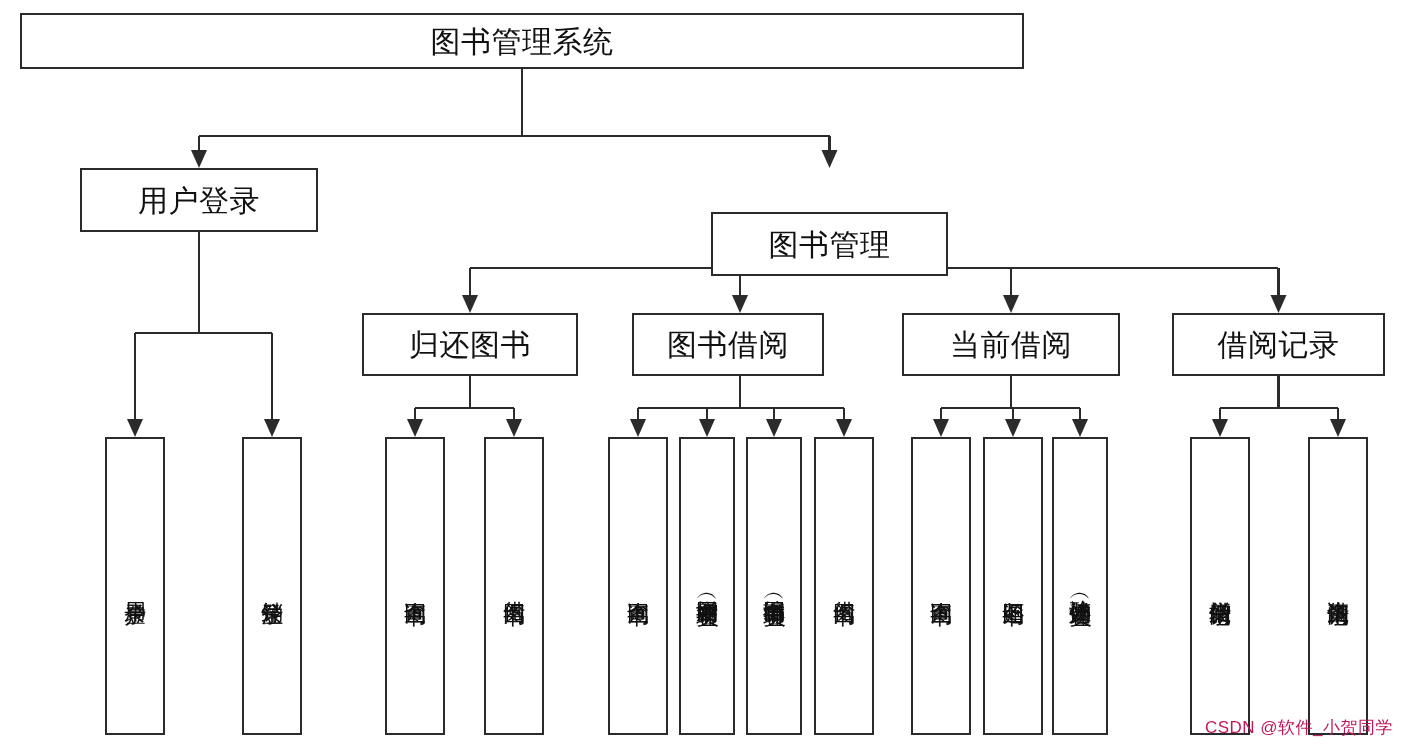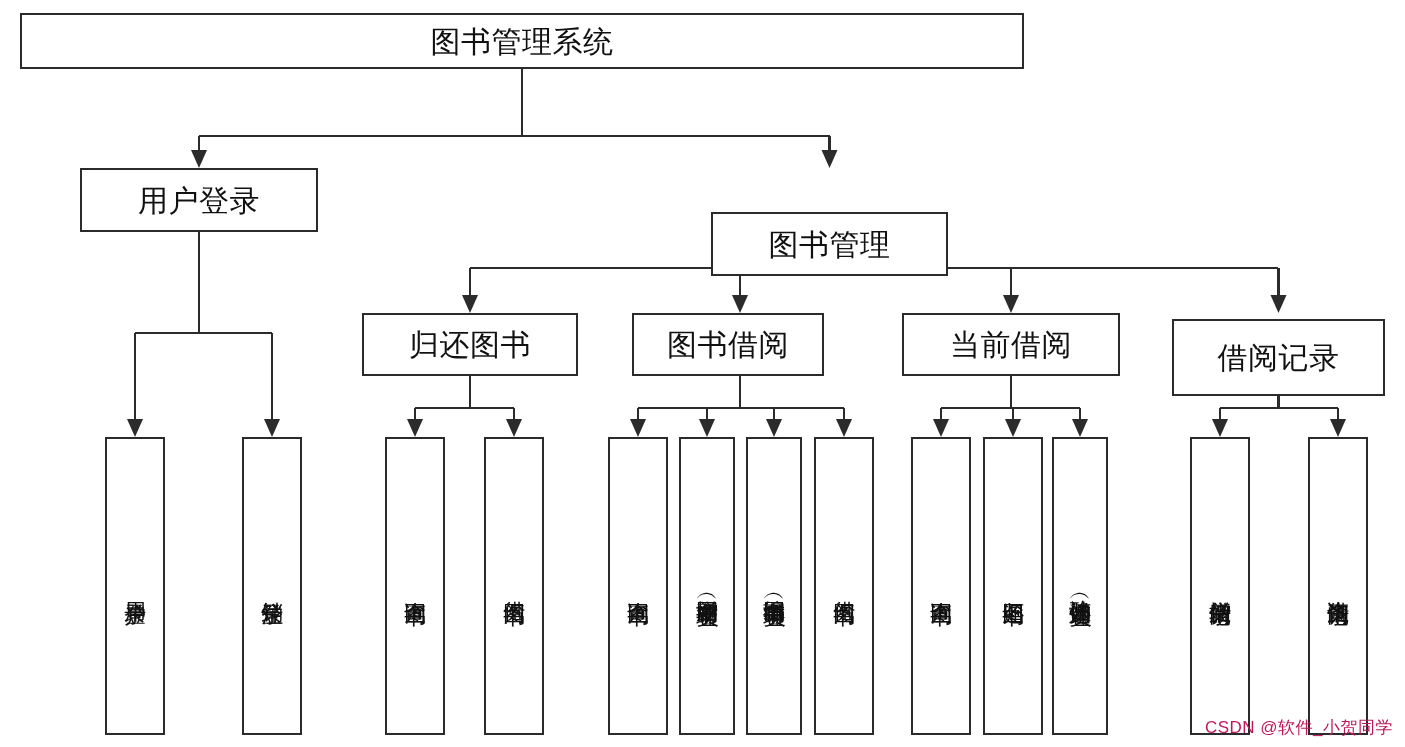--- a/index.html
+++ b/index.html
@@ -122,21 +122,21 @@
     </svg>
 
   <div class="node horiz" style="left: 20px; top: 13px; width: 1004px; height: 56px;">图书管理系统</div>
 
   <div class="node horiz" style="left: 80px; top: 168px; width: 238px; height: 64px;">用户登录</div>
   <div class="node horiz" style="left: 711px; top: 168px; width: 237px; height: 64px; margin-top: 44px;">图书管理</div>
 
   <div class="node horiz" style="left: 362px; top: 313px; width: 216px; height: 63px;">归还图书</div>
   <div class="node horiz" style="left: 632px; top: 313px; width: 192px; height: 63px;">图书借阅</div>
   <div class="node horiz" style="left: 902px; top: 313px; width: 218px; height: 63px;">当前借阅</div>
-  <div class="node horiz" style="left: 1172px; top: 313px; width: 213px; height: 77px; margin-top: 6px;">借阅记录</div>
+  <div class="node horiz" style="left: 1172px; top: 313px; width: 213px; height: 63px;">借阅记录</div>
 
   <div class="node vert" style="left: 105px; top: 437px; width: 60px; height: 298px;">用户登录</div>
   <div class="node vert" style="left: 242px; top: 437px; width: 60px; height: 298px;">注销登录</div>
   <div class="node vert" style="left: 385px; top: 437px; width: 60px; height: 298px;">查询图书</div>
   <div class="node vert" style="left: 484px; top: 437px; width: 60px; height: 298px;">借阅图书</div>
   <div class="node vert" style="left: 608px; top: 437px; width: 60px; height: 298px;">查询图书</div>
   <div class="node vert" style="left: 679px; top: 437px; width: 56px; height: 298px;">新增图书（管理员）</div>
   <div class="node vert" style="left: 746px; top: 437px; width: 56px; height: 298px;">编辑图书（管理员）</div>
   <div class="node vert" style="left: 814px; top: 437px; width: 60px; height: 298px;">借阅图书</div>
   <div class="node vert" style="left: 911px; top: 437px; width: 60px; height: 298px;">查询图书</div>

